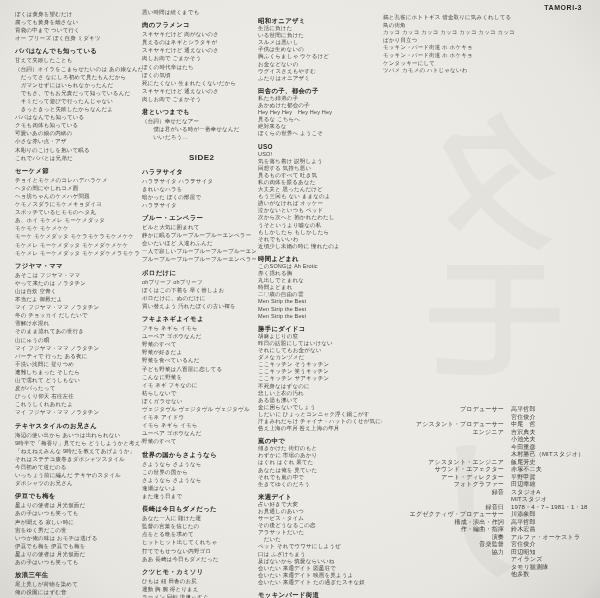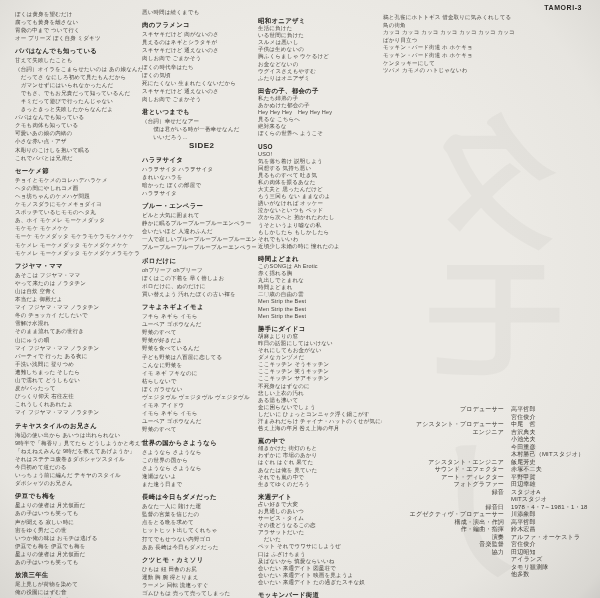--- a/index.html
+++ b/index.html
@@ -30,21 +30,21 @@
   .col1{left:15px;width:127px;padding-top:10px;line-height:8.1px;}
   .col2{left:142px;width:114px;padding-top:8px;line-height:8.1px;}
   .col3{left:258px;width:124px;padding-top:12px;line-height:7.1px;}
   .col4{left:383px;width:204px;padding-top:14px;line-height:7.6px;}
   .song-title{
     font-weight:bold;font-size:6.4px;color:#2d2b27;
     margin-top:5px;margin-bottom:1px;letter-spacing:0.05em;
   }
   .side-label{
     font-weight:bold;font-size:8px;color:#2d2b27;
-    margin-top:1px;margin-bottom:2px;letter-spacing:0.06em;padding-left:47px;
+    margin-top:13px;margin-bottom:2px;letter-spacing:0.06em;padding-left:47px;
   }
   .lyric-line{white-space:nowrap;overflow:hidden;}
   .credits{
     position:absolute;left:380px;top:406px;width:208px;
     font-size:6px;line-height:7.5px;color:#3d3a35;letter-spacing:0.03em;
   }
   .credit-row{display:flex;}
   .credit-label{width:124px;flex:none;text-align:right;padding-right:7px;white-space:nowrap;}
   .credit-value{flex:1;text-align:left;white-space:nowrap;}
 </style>

